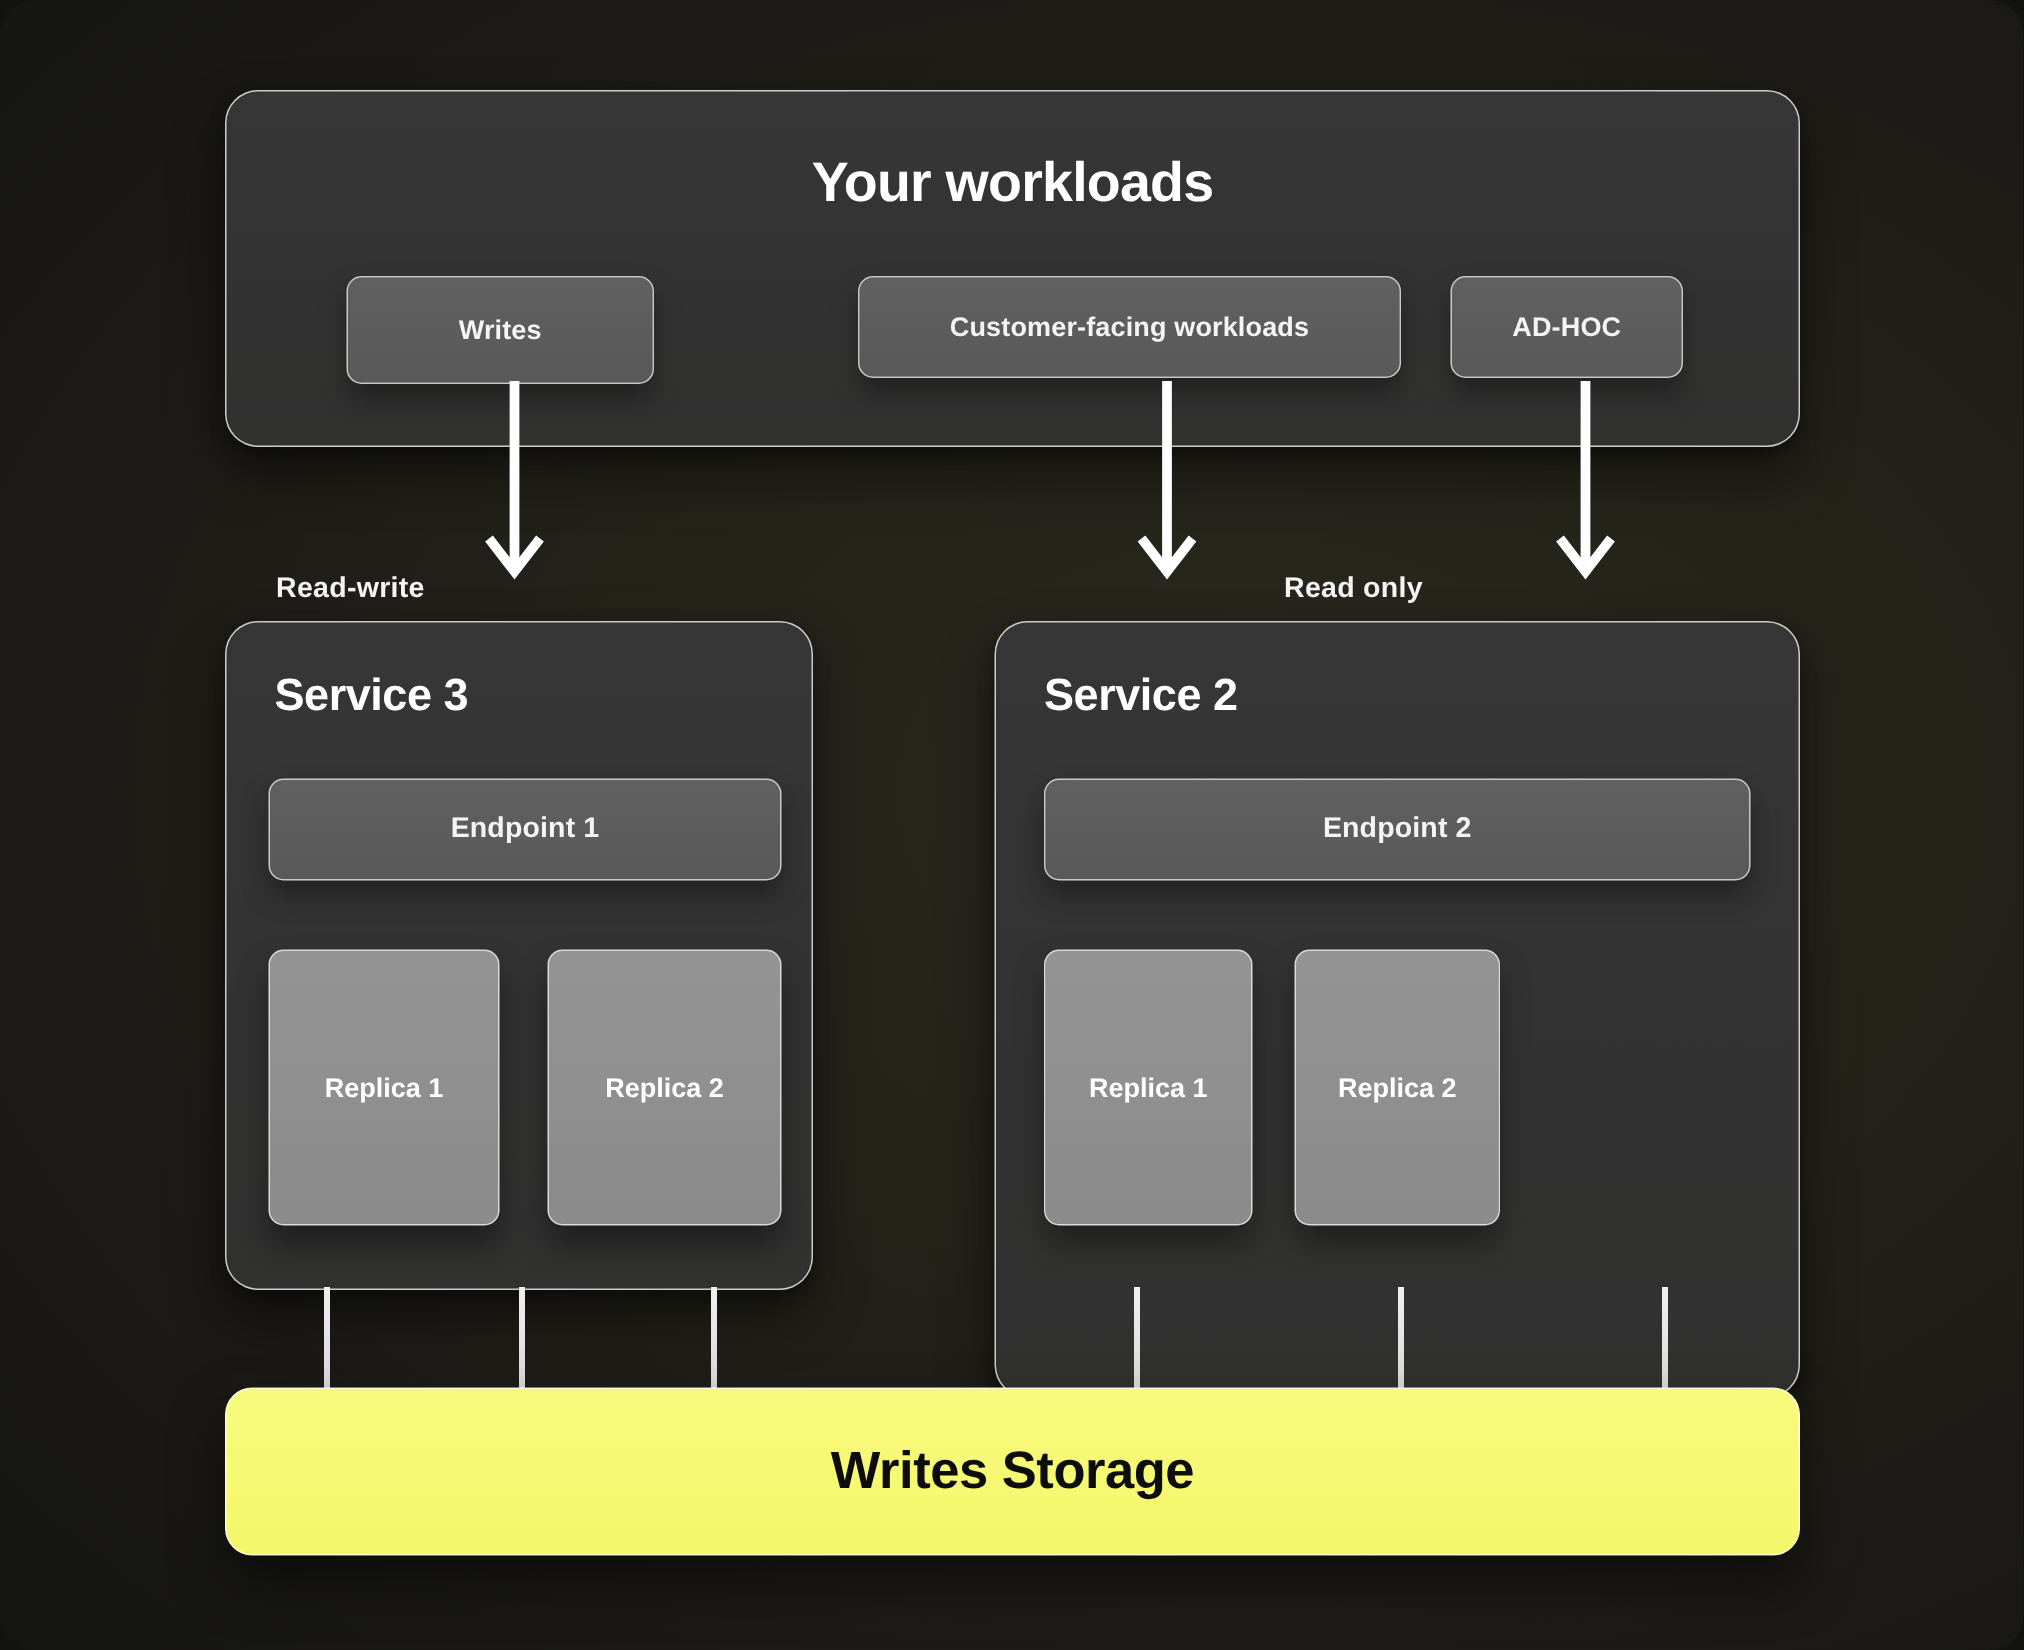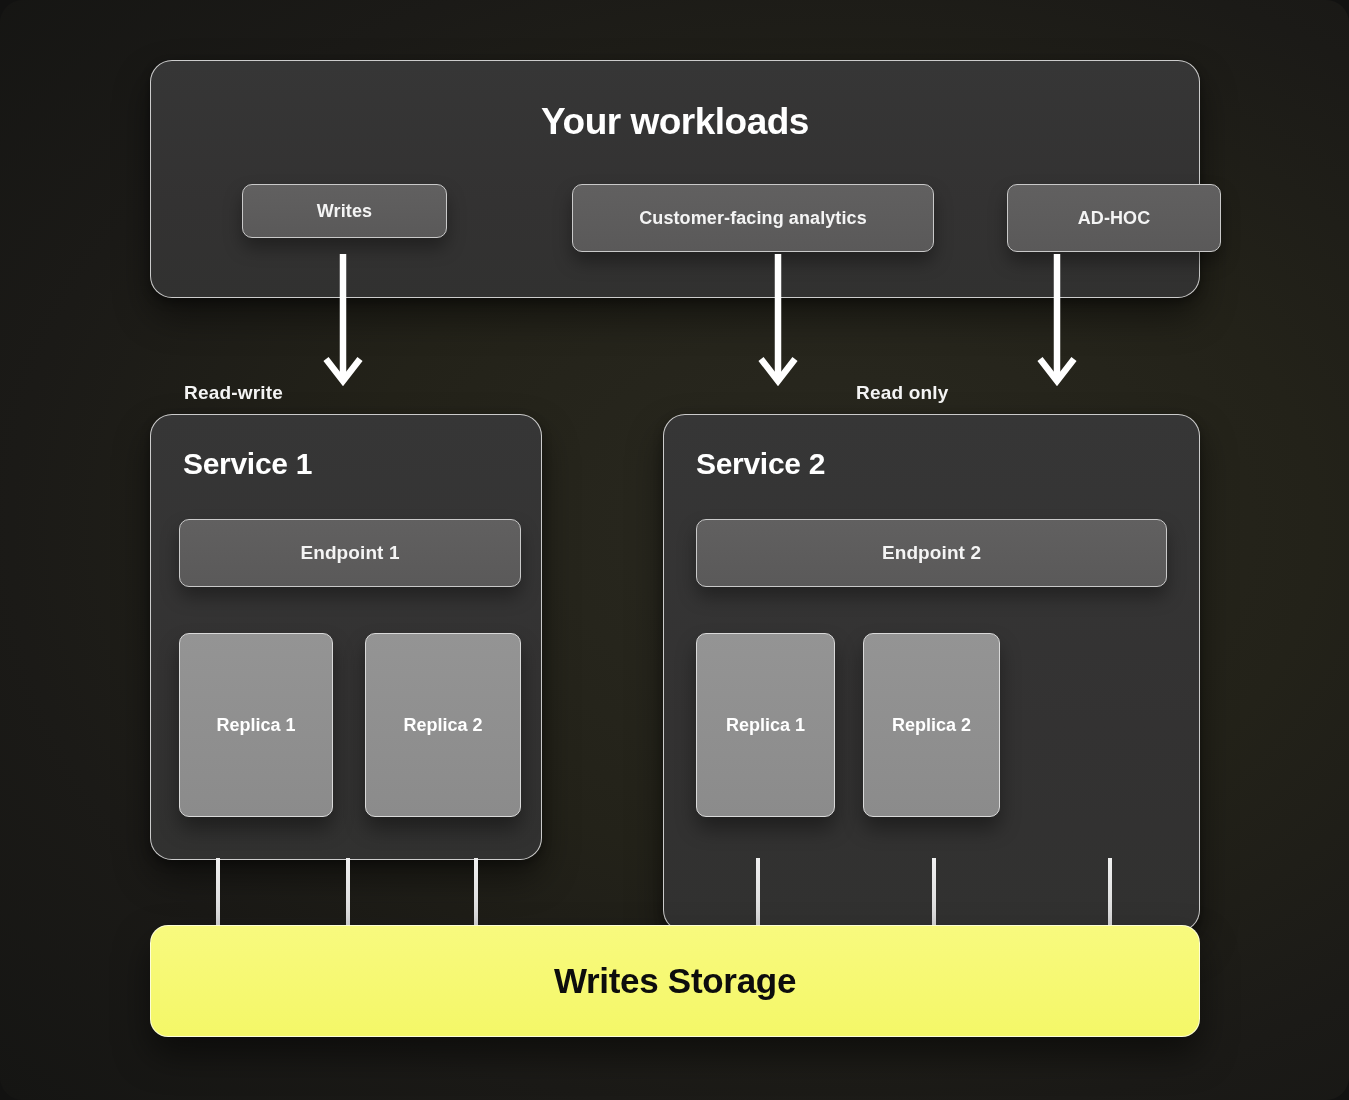--- a/index.html
+++ b/index.html
@@ -46,23 +46,23 @@
   .chip {
     position: absolute;
     background: linear-gradient(180deg, #616060 0%, #5a5959 100%);
     border: 1.5px solid #c9c9c9;
     border-radius: 10px;
     box-shadow: 0 10px 18px rgba(0,0,0,0.35);
     box-sizing: border-box;
     display: flex; align-items: center; justify-content: center;
     color: #f4f4f4; font-size: 18px; font-weight: 700; letter-spacing: 0.1px;
   }
-  .chip-writes    { left: 91px;  top: 123px; width: 205px; height: 54px; }
+  .chip-writes    { left: 80px;  top: 123px; width: 205px; height: 72px; }
   .chip-analytics { left: 421px; top: 123px; width: 362px; height: 68px; }
-  .chip-adhoc     { left: 856px; top: 123px; width: 214px; height: 68px; }
+  .chip-adhoc     { left: 816px; top: 123px; width: 155px; height: 68px; }
 
   .endpoint-1 { left: 28px; top: 104px; width: 342px; height: 68px; font-size: 19px; }
   .endpoint-2 { left: 32px; top: 104px; width: 471px; height: 68px; font-size: 19px; }
 
   
   .replica {
     position: absolute; top: 218px; height: 184px;
     background: linear-gradient(180deg, #949494 0%, #8b8b8b 100%);
     border: 1.5px solid #d9d9d9;
     border-radius: 10px;
@@ -119,42 +119,42 @@
   }
 </style>
 </head>
 <body>
 
 <div class="canvas">
 
   <section class="panel panel-workloads">
     <h1 class="workloads-title">Your workloads</h1>
     <div class="chip chip-writes">Writes</div>
-    <div class="chip chip-analytics">Customer-facing analytics</div>
+    <div class="chip chip-analytics">Customer-facing workloads</div>
     <div class="chip chip-adhoc">AD-HOC</div>
   </section>
 
   <svg class="arrow arrow-1" viewBox="0 0 64 138">
     <line x1="32" y1="0" x2="32" y2="124" stroke="#ffffff" stroke-width="6.5"></line>
     <polyline points="15,105 32,127 49,105" fill="none" stroke="#ffffff" stroke-width="6.5" stroke-linejoin="miter"></polyline>
   </svg>
   <svg class="arrow arrow-2" viewBox="0 0 64 138">
     <line x1="32" y1="0" x2="32" y2="124" stroke="#ffffff" stroke-width="6.5"></line>
     <polyline points="15,105 32,127 49,105" fill="none" stroke="#ffffff" stroke-width="6.5" stroke-linejoin="miter"></polyline>
   </svg>
   <svg class="arrow arrow-3" viewBox="0 0 64 138">
     <line x1="32" y1="0" x2="32" y2="124" stroke="#ffffff" stroke-width="6.5"></line>
     <polyline points="15,105 32,127 49,105" fill="none" stroke="#ffffff" stroke-width="6.5" stroke-linejoin="miter"></polyline>
   </svg>
 
   <div class="flow-label label-read-write">Read-write</div>
   <div class="flow-label label-read-only">Read only</div>
 
   <section class="panel panel-service-1">
-    <h2 class="service-title">Service 1</h2>
+    <h2 class="service-title">Service 3</h2>
     <div class="chip endpoint-1">Endpoint 1</div>
     <div class="replica s1-replica-1">Replica 1</div>
     <div class="replica s1-replica-2">Replica 2</div>
   </section>
 
   <section class="panel panel-service-2">
     <h2 class="service-title">Service 2</h2>
     <div class="chip endpoint-2">Endpoint 2</div>
     <div class="replica s2-replica-1">Replica 1</div>
     <div class="replica s2-replica-2">Replica 2</div>

